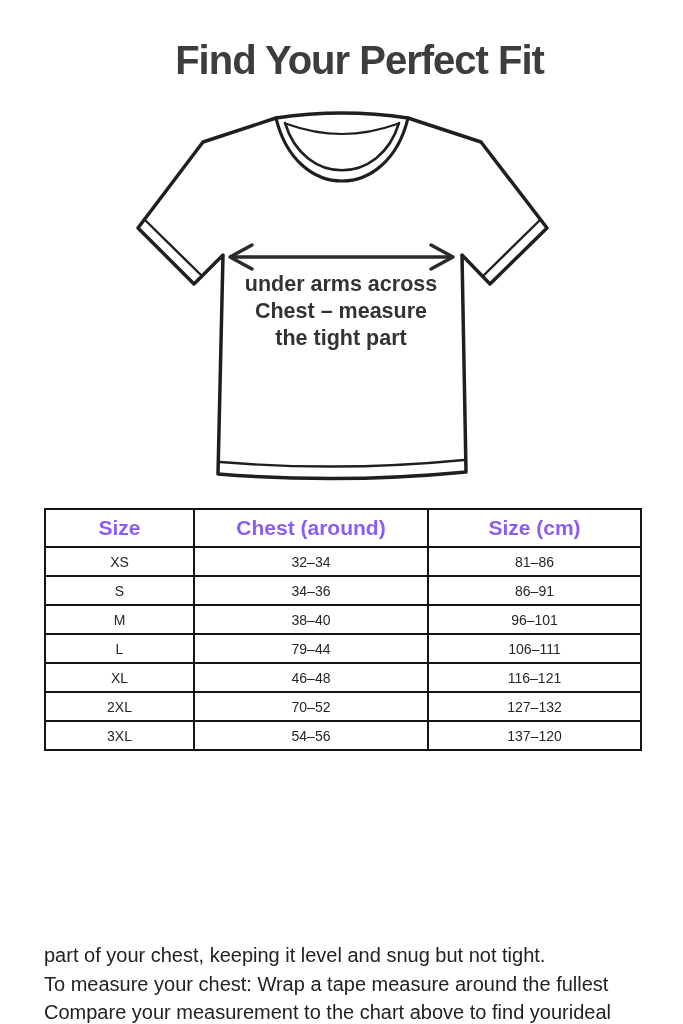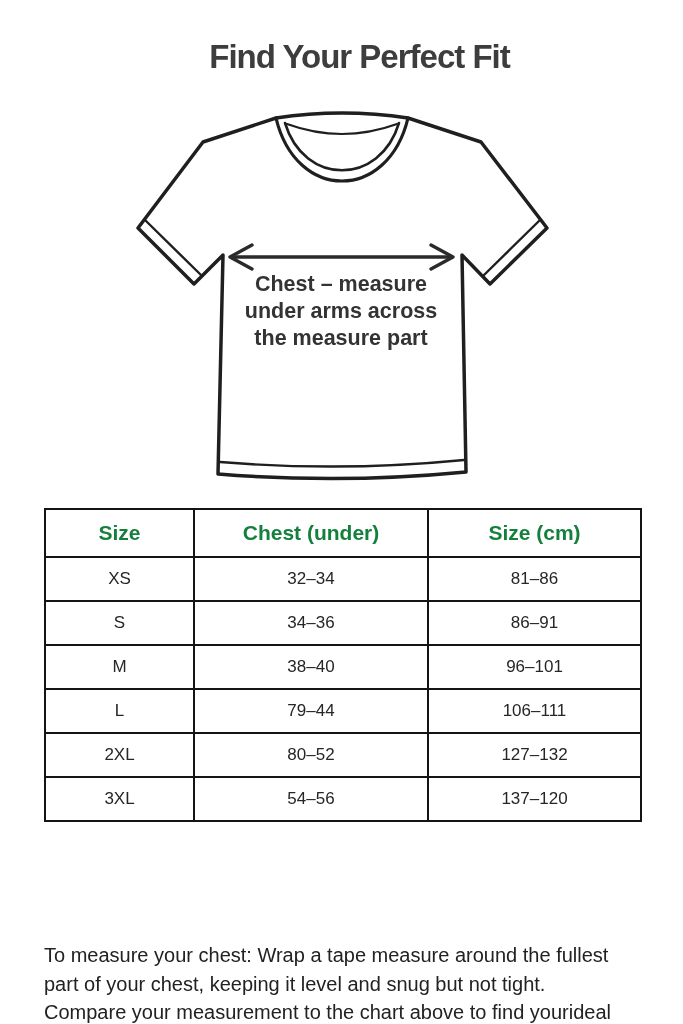--- a/index.html
+++ b/index.html
@@ -9,21 +9,21 @@
     font-family:"Liberation Sans", sans-serif;
     color:#262626;
   }
   .canvas {
     position:relative; width:683px; height:1024px;
     background:#ffffff; overflow:hidden;
   }
   .page-title {
     position:absolute; top:38px; left:0; width:683px;
     text-align:center;
-    font-size:33px; font-weight:700; letter-spacing:-1px;
+    font-size:40px; font-weight:700; letter-spacing:-1px;
     color:#3d3d3d;
     padding-left:36px;
   }
   .shirt-svg { position:absolute; left:110px; top:100px; }
   .chest-label {
     position:absolute; left:171px; top:271px; width:340px;
     text-align:center;
     font-size:21.5px; line-height:27px; font-weight:600;
     color:#333333;
   }
@@ -31,24 +31,24 @@
     position:absolute; left:44px; top:508px; width:596px;
     border-collapse:collapse; table-layout:fixed;
     color:#262626;
   }
   .size-table th, .size-table td {
     border:2px solid #141414;
     text-align:center; vertical-align:middle;
     background:#ffffff;
   }
   .size-table th {
-    height:48px; font-size:21px; font-weight:600; color:#15803d;
+    height:38px; font-size:21px; font-weight:600; color:#8b5cf6;
   }
   .size-table td {
-    height:44px; font-size:17px; font-weight:500;
+    height:29px; font-size:14px; font-weight:500;
   }
   col.c-size { width:149px; }
   col.c-in   { width:234px; }
   col.c-cm   { width:213px; }
   .footer-text {
     position:absolute; left:44px; top:941px; width:616px;
     font-size:20px; line-height:28.5px; font-weight:500;
     color:#222222;
   }
   .footer-text div { white-space:nowrap; }
@@ -76,35 +76,35 @@
     <path d="M 110,362 Q 232,372 354,360" fill="none" stroke="#1f1f1f" stroke-width="2.4" stroke-linecap="round"></path>
 
     <g stroke="#2a2a2a" stroke-width="3.4" fill="none" stroke-linecap="round" stroke-linejoin="round">
       <path d="M 123,157 L 340,157"></path>
       <path d="M 142,145 L 120,157 L 142,169"></path>
       <path d="M 321,145 L 343,157 L 321,169"></path>
     </g>
   </svg>
 
   <div class="chest-label">
+    <div>under arms across</div>
     <div>Chest – measure</div>
-    <div>under arms across</div>
-    <div>the measure part</div>
+    <div>the tight part</div>
   </div>
 
   <table class="size-table">
     <colgroup>
         <col class="c-size">
         <col class="c-in">
         <col class="c-cm">
       </colgroup>
     <thead>
       <tr>
         <th>Size</th>
-        <th>Chest (under)</th>
+        <th>Chest (around)</th>
         <th>Size (cm)</th>
       </tr>
     </thead>
     <tbody>
       <tr>
         <td>XS</td>
         <td>32–34</td>
         <td>81–86</td>
       </tr>
       <tr>
@@ -116,31 +116,36 @@
         <td>M</td>
         <td>38–40</td>
         <td>96–101</td>
       </tr>
       <tr>
         <td>L</td>
         <td>79–44</td>
         <td>106–111</td>
       </tr>
       <tr>
+        <td>XL</td>
+        <td>46–48</td>
+        <td>116–121</td>
+      </tr>
+      <tr>
         <td>2XL</td>
-        <td>80–52</td>
+        <td>70–52</td>
         <td>127–132</td>
       </tr>
       <tr>
         <td>3XL</td>
         <td>54–56</td>
         <td>137–120</td>
       </tr>
     </tbody>
   </table>
 
   <div class="footer-text">
+    <div>part of your chest, keeping it level and snug but not tight.</div>
     <div>To measure your chest: Wrap a tape measure around the fullest</div>
-    <div>part of your chest, keeping it level and snug but not tight.</div>
     <div>Compare your measurement to the chart above to find yourideal</div>
   </div>
 
 </div>
 
 </body></html>

